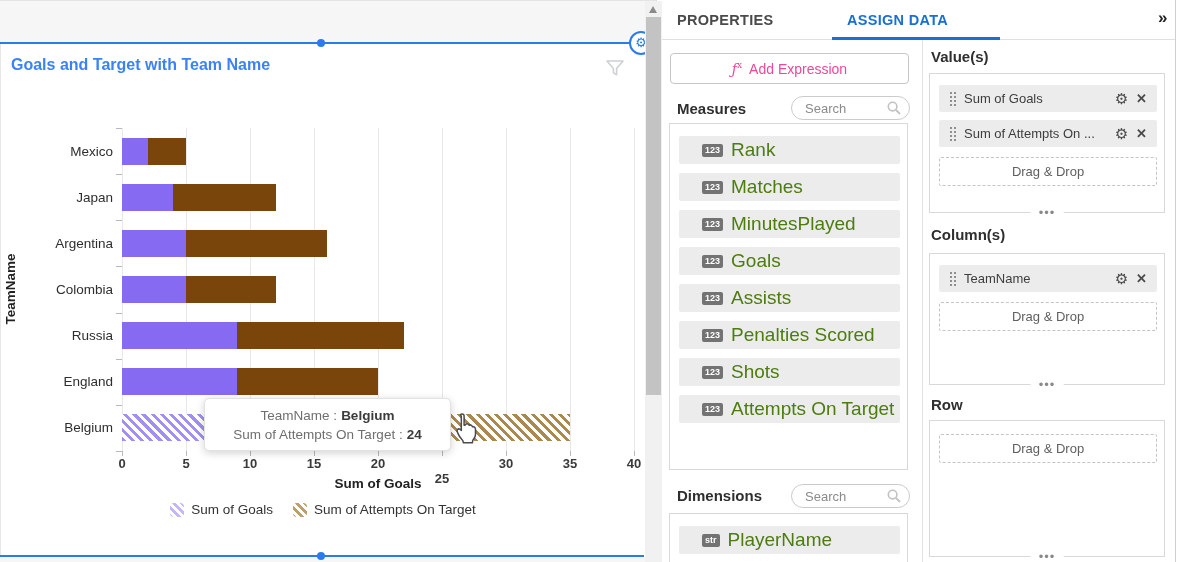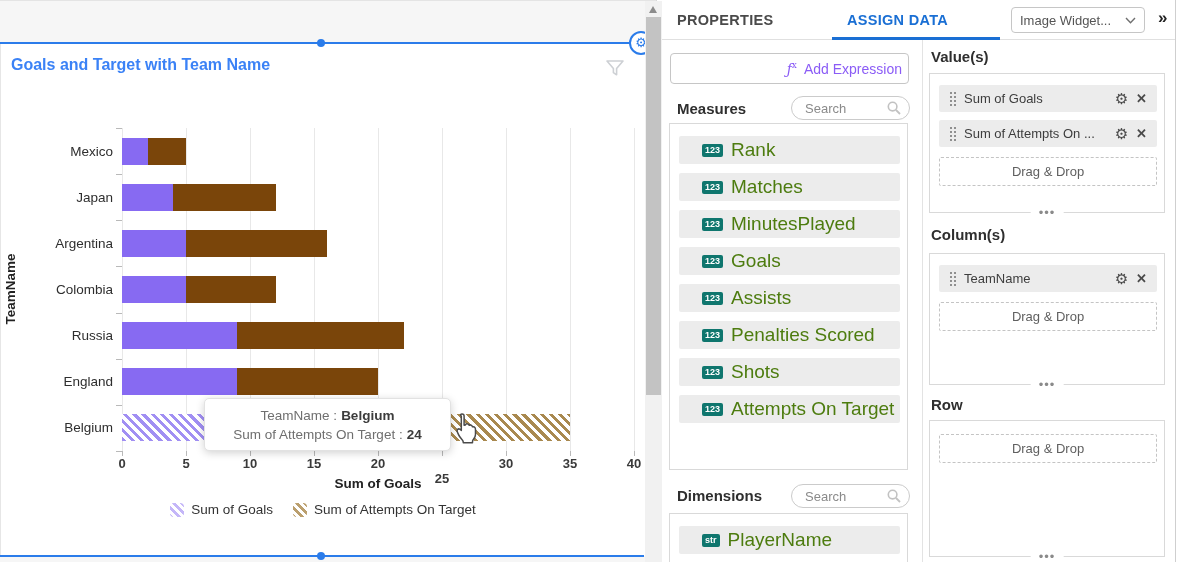--- a/index.html
+++ b/index.html
@@ -53,33 +53,33 @@
   .tabbar{position:absolute;left:0;top:0;width:100%;height:40px;border-bottom:1px solid #e0e0e0;box-sizing:border-box;}
   .tab{position:absolute;top:12px;font-size:14.5px;font-weight:bold;letter-spacing:.3px;color:#4a4a4a;cursor:default;}
   .tab.active{color:#1a6fd4;}
   .tab-underline{position:absolute;left:175px;top:37px;width:168px;height:3px;background:#1a6fd4;}
   .widget-select{position:absolute;left:354px;top:7px;width:134px;height:26px;border:1px solid #c6c6c6;
                  border-radius:4px;display:flex;align-items:center;padding:0 8px;box-sizing:border-box;
                  font-size:13px;color:#555;background:#fff;}
   .widget-select .val{flex:1;white-space:nowrap;overflow:hidden;}
   .collapse{position:absolute;left:501px;top:8px;font-size:17px;font-weight:bold;color:#222;}
   .add-expr{position:absolute;left:13px;top:53px;width:239px;height:31px;border:1px solid #c6c6c6;border-radius:4px;
-            background:#fff;font-size:14px;color:#8b5cf6;display:flex;align-items:center;justify-content:flex-end;gap:7px;}
+            background:#fff;font-size:14px;color:#ec4899;display:flex;align-items:center;justify-content:center;gap:7px;}
   .fx{font-style:italic;font-family:"DejaVu Serif",serif;font-size:14px;}
   .fx sup{font-size:9px;font-style:normal;}
   .sec-head{position:absolute;font-size:15px;font-weight:bold;color:#2f2f2f;}
   .search-pill{position:absolute;width:119px;height:24px;border:1px solid #cbcbcb;border-radius:12px;
                display:flex;align-items:center;padding:0 8px 0 11px;box-sizing:border-box;background:#fff;}
   .search-pill input{border:none;outline:none;flex:1;font-size:13px;color:#444;width:70px;background:transparent;
                      font-family:"Liberation Sans",sans-serif;}
   .search-pill input::placeholder{color:#8a8a8a;}
   .listbox{position:absolute;border:1px solid #d9d9d9;background:#fff;box-sizing:border-box;}
   .field-item{position:absolute;left:9px;width:221px;height:28px;background:#ececec;border-radius:2px;
               display:flex;align-items:center;}
-  .type-badge{margin-left:23px;background:#0f766e;color:#fff;font-size:9px;font-weight:bold;
+  .type-badge{margin-left:23px;background:#737373;color:#fff;font-size:9px;font-weight:bold;
               border-radius:2px;padding:2px 3px;line-height:1;}
   .field-item .f-label{margin-left:8px;font-size:19px;color:#4d7c0f;}
   .divider-v{position:absolute;left:265px;top:40px;width:1px;height:522px;background:#e3e3e3;}
   .dropzone-box{position:absolute;border:1px solid #d9d9d9;background:#fff;box-sizing:border-box;}
   .pill{position:absolute;left:9px;width:218px;height:27px;background:#ececec;border-radius:2px;
         display:flex;align-items:center;padding:0 10px;box-sizing:border-box;gap:8px;}
   .drag-dots{width:7px;height:16px;background-image:radial-gradient(circle,#8f8f8f 1.1px,transparent 1.4px);
              background-size:4px 4px;flex:0 0 auto;}
   .pill .p-label{flex:1;font-size:13px;color:#3d3d3d;white-space:nowrap;overflow:hidden;}
   .pill .gear{font-size:15px;color:#4a4a4a;line-height:1;}
@@ -191,26 +191,20 @@
     <div class="scroll-thumb"></div>
   </div>
 </div>
 
 <div class="panel">
 
   <div class="tabbar">
     <div class="tab" style="left:20px">PROPERTIES</div>
     <div class="tab active" style="left:190px">ASSIGN DATA</div>
     <div class="tab-underline"></div>
-    <div class="widget-select">
-      <span class="val">Image Widget...</span>
-      <svg width="11" height="7" viewBox="0 0 11 7">
-        <polyline points="1,1 5.5,5.7 10,1" fill="none" stroke="#6f6f6f" stroke-width="1.4"></polyline>
-      </svg>
-    </div>
     <div class="collapse">»</div>
   </div>
 
   <button class="add-expr">
     <span class="fx"><span>ƒ</span><sup>x</sup></span>
     <span>Add Expression</span>
   </button>
 
   <div class="sec-head" style="left:20px;top:100px">Measures</div>
   <div class="search-pill" style="left:134px;top:96px">

